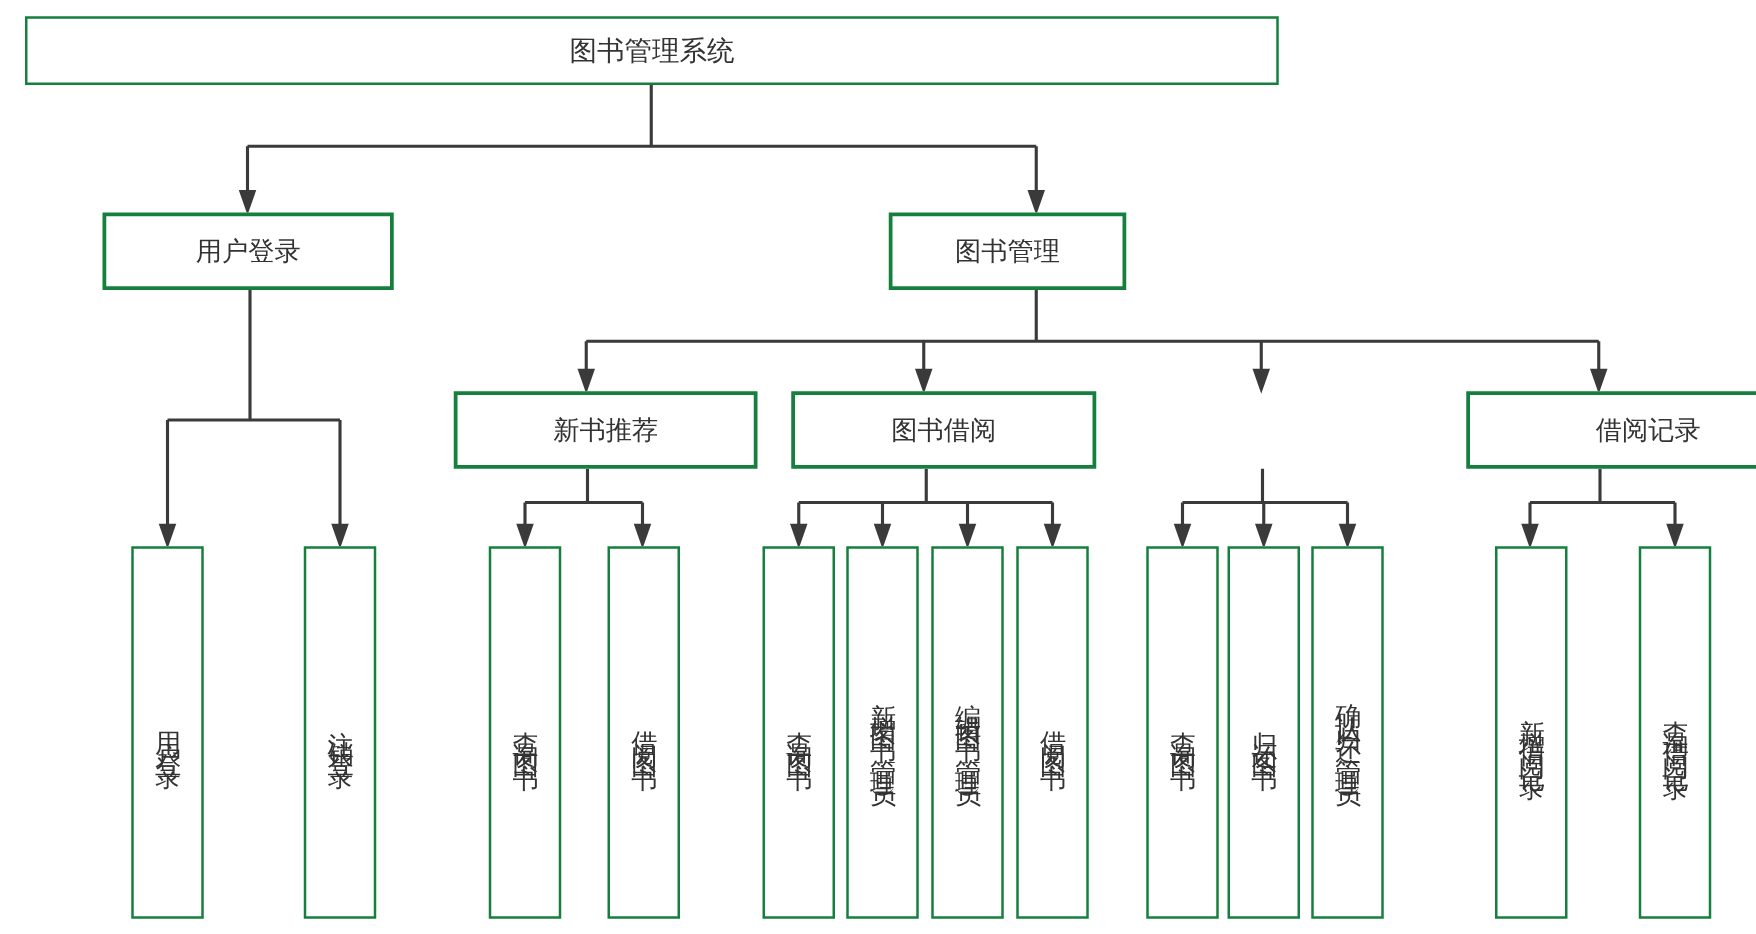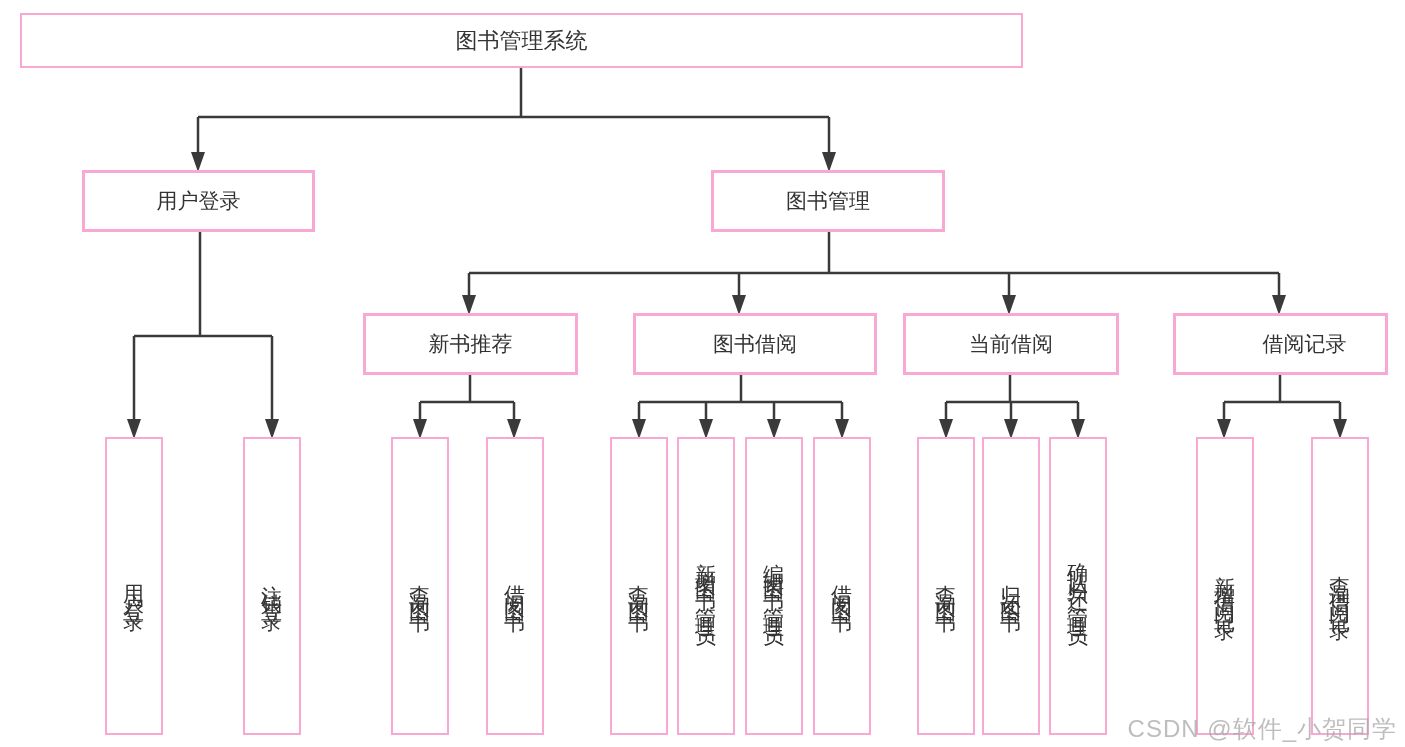--- a/index.html
+++ b/index.html
@@ -18,38 +18,38 @@
   .connectors {
     position: absolute;
     left: 0; top: 0;
     width: 1405px; height: 747px;
     z-index: 0;
   }
   .box {
     position: absolute;
     box-sizing: border-box;
     background: #ffffff;
-    border: 3px solid #f9a8d4;
+    border: 3px solid #15803d;
     display: flex;
     align-items: center;
     justify-content: center;
     color: #333333;
     font-size: 21px;
     z-index: 1;
   }
   .root-box {
     left: 20px; top: 13px;
     width: 1003px; height: 55px;
     border-width: 2px;
     font-size: 22px;
   }
   .l2-box { top: 170px; width: 233px; height: 62px; }
   .l2-a { left: 82px; }
-  .l2-b { left: 711px; width: 234px; }
-  .l3-box { top: 313px; width: 215px; height: 62px; }
+  .l2-b { left: 711px; width: 190px; }
+  .l3-box { top: 313px; width: 243px; height: 62px; }
   .l3-0 { left: 363px; }
   .l3-1 { left: 633px; width: 244px; }
   .l3-2 { left: 903px; width: 216px; }
   .l3-3 { left: 1173px; padding-left: 48px; }
   .leaf-box {
     top: 437px;
     width: 58px; height: 298px;
     border-width: 2.5px;
   }
   .vtext {
@@ -128,23 +128,20 @@
   <div class="box l2-box l2-b">
     <span>图书管理</span>
   </div>
 
   <div class="box l3-box l3-0">
     <span>新书推荐</span>
   </div>
   <div class="box l3-box l3-1">
     <span>图书借阅</span>
   </div>
-  <div class="box l3-box l3-2">
-    <span>当前借阅</span>
-  </div>
   <div class="box l3-box l3-3">
     <span>借阅记录</span>
   </div>
 
   <div class="box leaf-box" style="left:105px">
     <span class="vtext">用户登录</span>
   </div>
   <div class="box leaf-box" style="left:243px">
     <span class="vtext">注销登录</span>
   </div>
@@ -179,15 +176,14 @@
     <span class="vtext">确认归还（管理员）</span>
   </div>
 
   <div class="box leaf-box" style="left:1196px">
     <span class="vtext">新增借阅记录</span>
   </div>
   <div class="box leaf-box" style="left:1311px">
     <span class="vtext">查询借阅记录</span>
   </div>
 
-  <div class="watermark">CSDN @软件_小贺同学</div>
 
 </div>
 
 </body></html>

